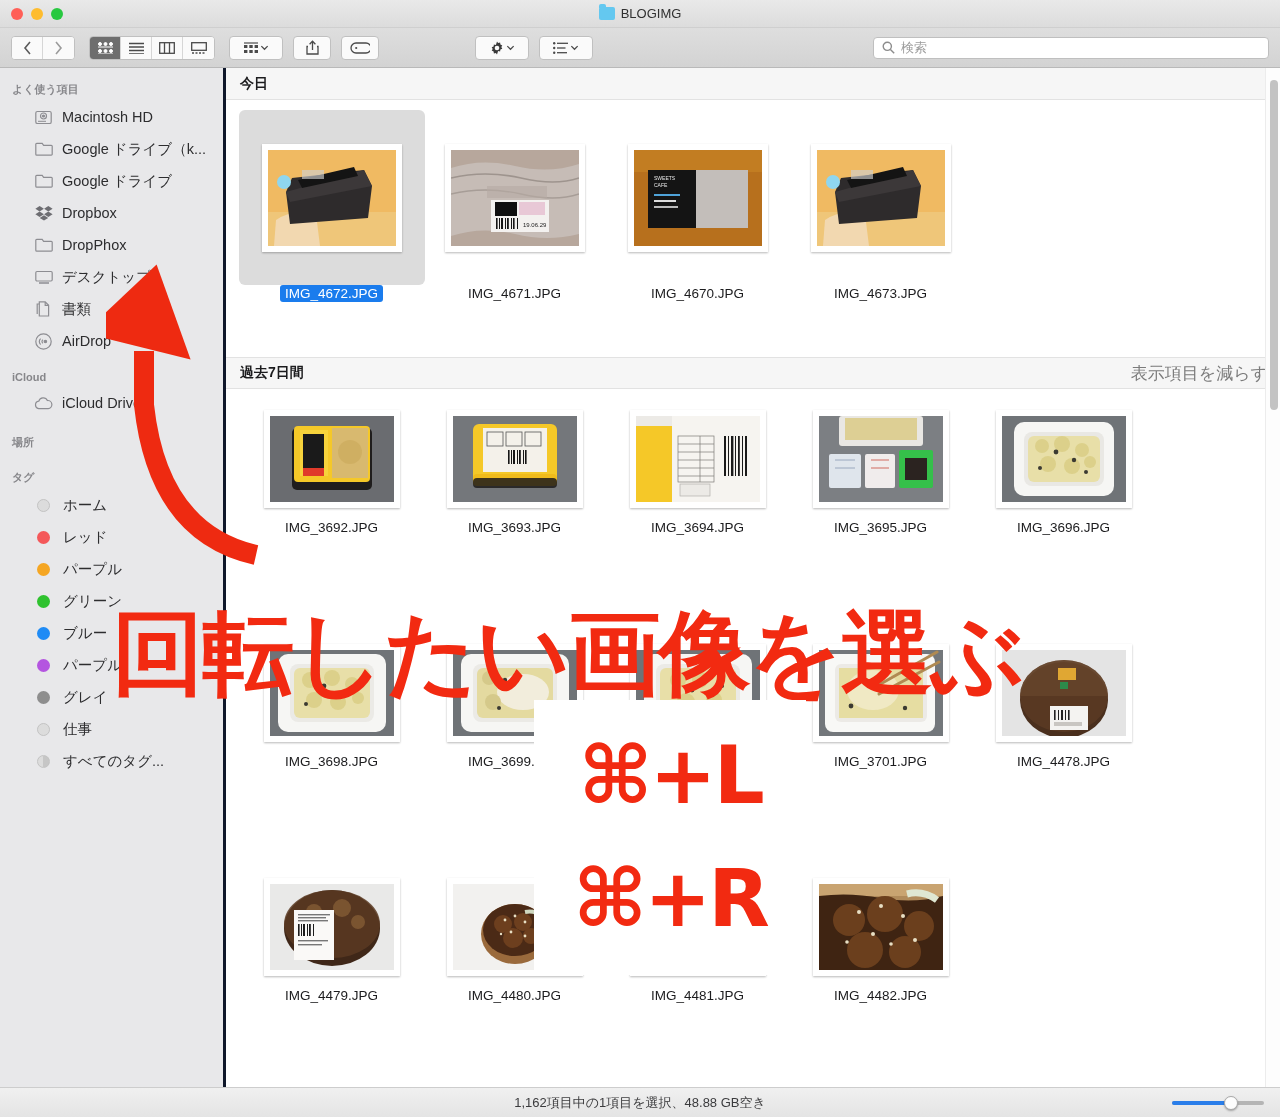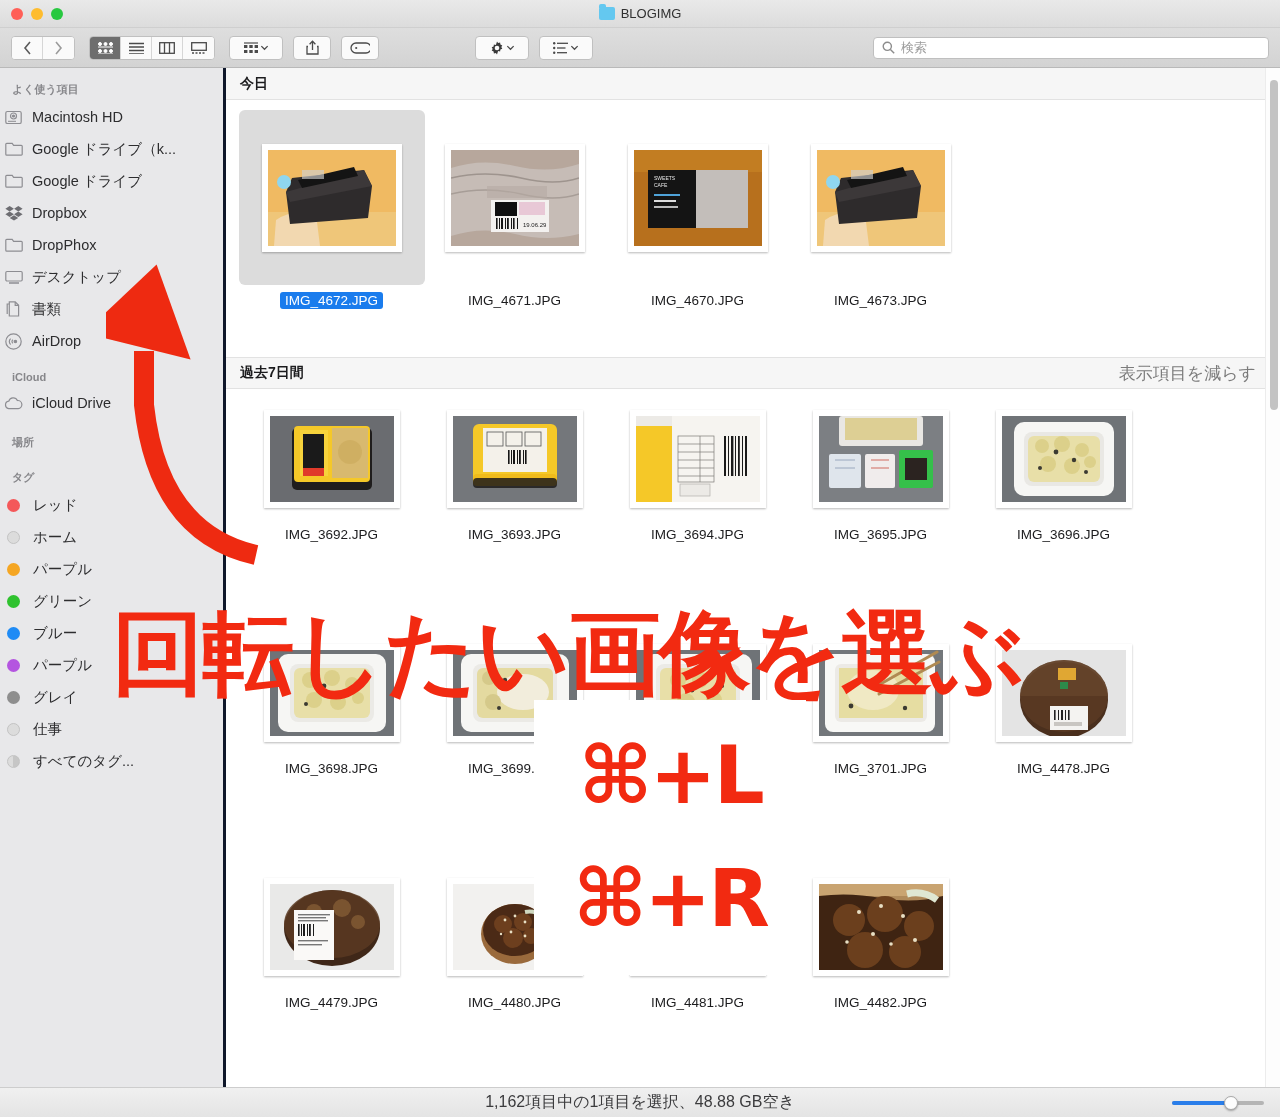--- a/index.html
+++ b/index.html
@@ -103,42 +103,42 @@
     padding-top: 8px;
     overflow: hidden;
     position: relative;
   }
   .sb-head {
     font-size: 11px; color: #86868a; font-weight: 700;
     padding: 6px 0 4px 12px; letter-spacing: 0;
   }
   .sb-item {
     height: 32px; display: flex; align-items: center;
-    padding-left: 4px; gap: 9px;
+    padding-left: 34px; gap: 9px;
   }
   .sb-label { font-size: 14.5px; color: #2d2d2f; white-space: nowrap; }
   .sb-ico { width: 19px; height: 19px; flex: 0 0 19px; display:flex; align-items:center; justify-content:center; }
   .dot { width: 13px; height: 13px; border-radius: 50%; flex: 0 0 13px; margin-left: 3px; }
   .dot.gray-l { background: #dcdcdc; border: 1px solid #c3c3c3; }
   .dot.red { background: #f4585a; }
   .dot.orange { background: #f5a623; }
   .dot.blue { background: #1f8bf5; }
   .dot.green { background: #2fc22f; }
   .dot.purple { background: #b455e0; }
   .dot.gray { background: #8e8e8e; }
   .dot.alltags {
     background: linear-gradient(90deg,#dcdcdc 50%, #c6c6c6 50%);
     border: 1px solid #c3c3c3;
   }
 
   
   .content { flex: 1 1 auto; background: #ffffff; position: relative; overflow: hidden; }
   .group-head {
     height: 32px; display: flex; align-items: center; justify-content: space-between;
-    padding: 0 24px 0 14px;
+    padding: 0 12px 0 14px;
     background: #f6f6f6;
     border-bottom: 1px solid #e2e2e2;
     font-size: 14px; font-weight: 700; color: #1c1c1e;
   }
   .group-head.sec2 { border-top: 1px solid #e2e2e2; }
   .show-less { font-size: 17px; font-weight: 400; color: #7b7b7b; }
 
   .grid { display: flex; flex-wrap: wrap; padding: 4px 0 0 14px; }
   .cell {
     width: 183px; height: 235px;
@@ -154,21 +154,21 @@
   .thumb-box.sel { background: #dcdcdc; }
   .thumb-box.small { height: 120px; }
   .photo {
     background: #ffffff;
     padding: 6px;
     box-shadow: 0 1px 2px rgba(0,0,0,.28);
     display: flex; align-items: center; justify-content: center;
   }
   .photo .img { display: block; }
   .fname {
-    font-size: 13.5px; color: #1c1c1e; margin-top: 7px;
+    font-size: 13.5px; color: #1c1c1e; 
     padding: 1px 5px; border-radius: 3px; white-space: nowrap;
   }
   .fname.sel { background: #1a7ced; color: #ffffff; }
 
   
   .vscroll {
     position: absolute; top: 0; right: 0; width: 15px; bottom: 0;
     background: #fdfdfd; border-left: 1px solid #ececec;
   }
   .vthumb {
@@ -177,21 +177,21 @@
   }
 
   
   .statusbar {
     height: 30px; flex: 0 0 30px;
     background: linear-gradient(#f0f0f0,#e4e4e4);
     border-top: 1px solid #cdcdcd;
     display: flex; align-items: center; justify-content: center;
     position: relative;
   }
-  .status-text { font-size: 16px; color: #3b3b3d; }
+  .status-text { font-size: 13px; color: #3b3b3d; }
   .zoom-slider {
     position: absolute; right: 16px; top: 50%; transform: translateY(-50%);
     width: 92px; height: 4px; background: #b5b5b5; border-radius: 2px;
   }
   .zoom-fill { position:absolute; left:0; top:0; height:4px; width: 58px; background: #2a7eea; border-radius: 2px;}
   .zoom-knob {
     position: absolute; left: 52px; top: -5px;
     width: 14px; height: 14px; border-radius: 50%;
     background: #fdfdfd; border: 1px solid #a9a9a9;
     box-shadow: 0 1px 2px rgba(0,0,0,.3);
@@ -472,26 +472,26 @@
             </svg>
         </span>
         <span class="sb-label">iCloud Drive</span>
       </div>
 
       <div class="sb-head" style="padding-top:16px">場所</div>
 
       <div class="sb-head" style="padding-top:16px">タグ</div>
 
       <div class="sb-item">
+        <span class="dot gray-l"></span>
+        <span class="sb-label" style="margin-left:4px">ホーム</span>
+      </div>
+      <div class="sb-item">
         <span class="dot red"></span>
         <span class="sb-label" style="margin-left:4px">レッド</span>
-      </div>
-      <div class="sb-item">
-        <span class="dot gray-l"></span>
-        <span class="sb-label" style="margin-left:4px">ホーム</span>
       </div>
       <div class="sb-item">
         <span class="dot orange"></span>
         <span class="sb-label" style="margin-left:4px">パープル</span>
       </div>
       <div class="sb-item">
         <span class="dot green"></span>
         <span class="sb-label" style="margin-left:4px">グリーン</span>
       </div>
       <div class="sb-item">

